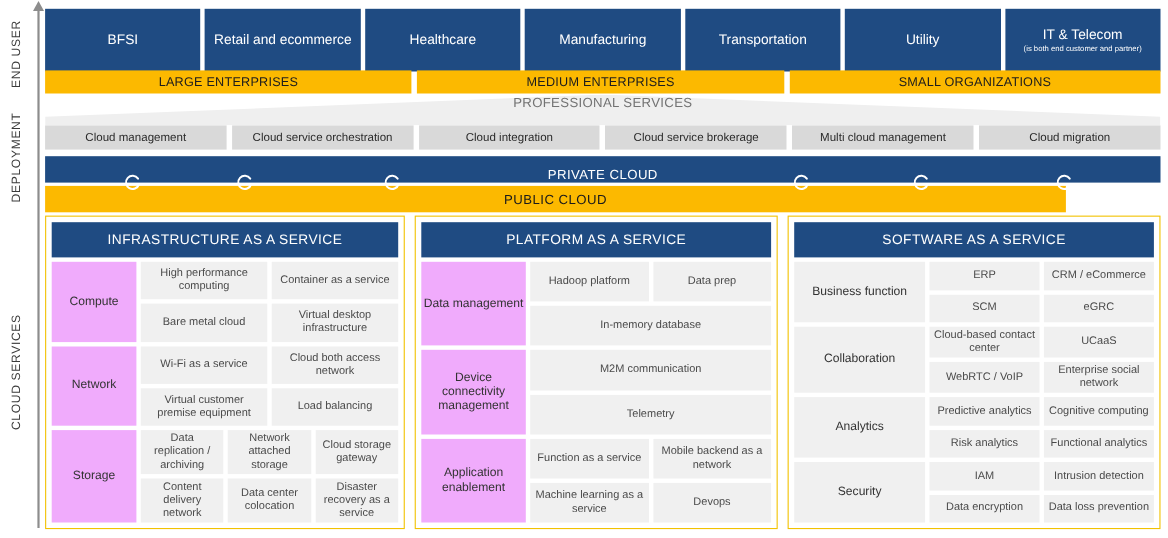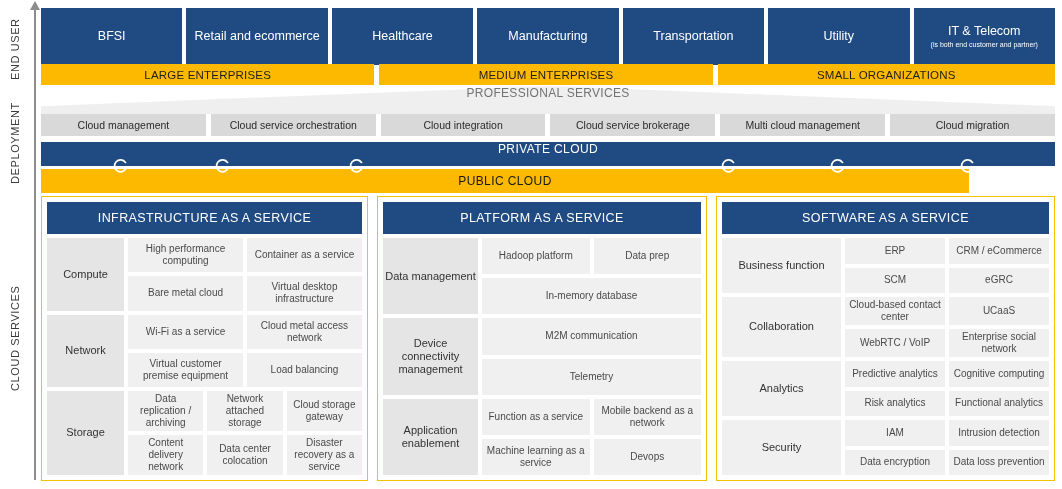--- a/index.html
+++ b/index.html
@@ -79,21 +79,21 @@
   #profitems { left: 41px; top: 114px; width: 1014px; height: 22px; gap: 5px; }
   .prof-chip {
     flex: 1 1 0; background: #d9d9d9; color: #2b2b2b;
     display: flex; align-items: center; justify-content: center;
     font-size: 10.5px; text-align: center;
   }
 
   
   #private {
     left: 41px; top: 142px; width: 1014px; height: 24px;
-    align-items: flex-start; justify-content: center;
+    align-items: flex-end; justify-content: center;
     font-size: 12px; letter-spacing: .4px;
   }
   #public {
     left: 41px; top: 169px; width: 928px; height: 24px;
     align-items: center; justify-content: center;
     font-size: 12px; letter-spacing: .4px;
   }
   .cyc {
     position: absolute; top: 155px; width: 22px; height: 22px;
     pointer-events: none;
@@ -113,21 +113,21 @@
   .panel-head {
     height: 32px; background: #1f4b82; color: #ffffff;
     display: flex; align-items: center; justify-content: center;
     font-size: 12.5px; letter-spacing: .4px; margin-bottom: 4px;
     flex: 0 0 auto;
   }
   .panel-body { flex: 1 1 auto; display: flex; flex-direction: column; gap: 4px; }
 
   .grp { flex: 1 1 0; display: flex; gap: 4px; }
   .grp-label {
-    background: #e5e5e5; color: #333333;
+    background: #f0abfc; color: #333333;
     display: flex; align-items: center; justify-content: center;
     text-align: center; font-size: 11px; line-height: 1.2; padding: 2px;
   }
   .panel-saas .grp-label { background: #f0f0f0; }
   .grp-cells { flex: 1 1 auto; display: flex; flex-direction: column; gap: 4px; }
   .cell-row { flex: 1 1 0; display: flex; gap: 4px; }
   .cell {
     flex: 1 1 0; background: #f0f0f0; color: #4a4a4a;
     display: flex; align-items: center; justify-content: center;
     text-align: center; font-size: 10px; line-height: 1.2; padding: 2px 3px;
@@ -246,21 +246,21 @@
               <div class="cell">Bare metal cloud</div>
               <div class="cell">Virtual desktop infrastructure</div>
             </div>
           </div>
         </div>
         <div class="grp">
           <div class="grp-label">Network</div>
           <div class="grp-cells">
             <div class="cell-row">
               <div class="cell">Wi-Fi as a service</div>
-              <div class="cell">Cloud metal access network</div>
+              <div class="cell">Cloud both access network</div>
             </div>
             <div class="cell-row">
               <div class="cell">Virtual customer premise equipment</div>
               <div class="cell">Load balancing</div>
             </div>
           </div>
         </div>
         <div class="grp">
           <div class="grp-label">Storage</div>
           <div class="grp-cells">

